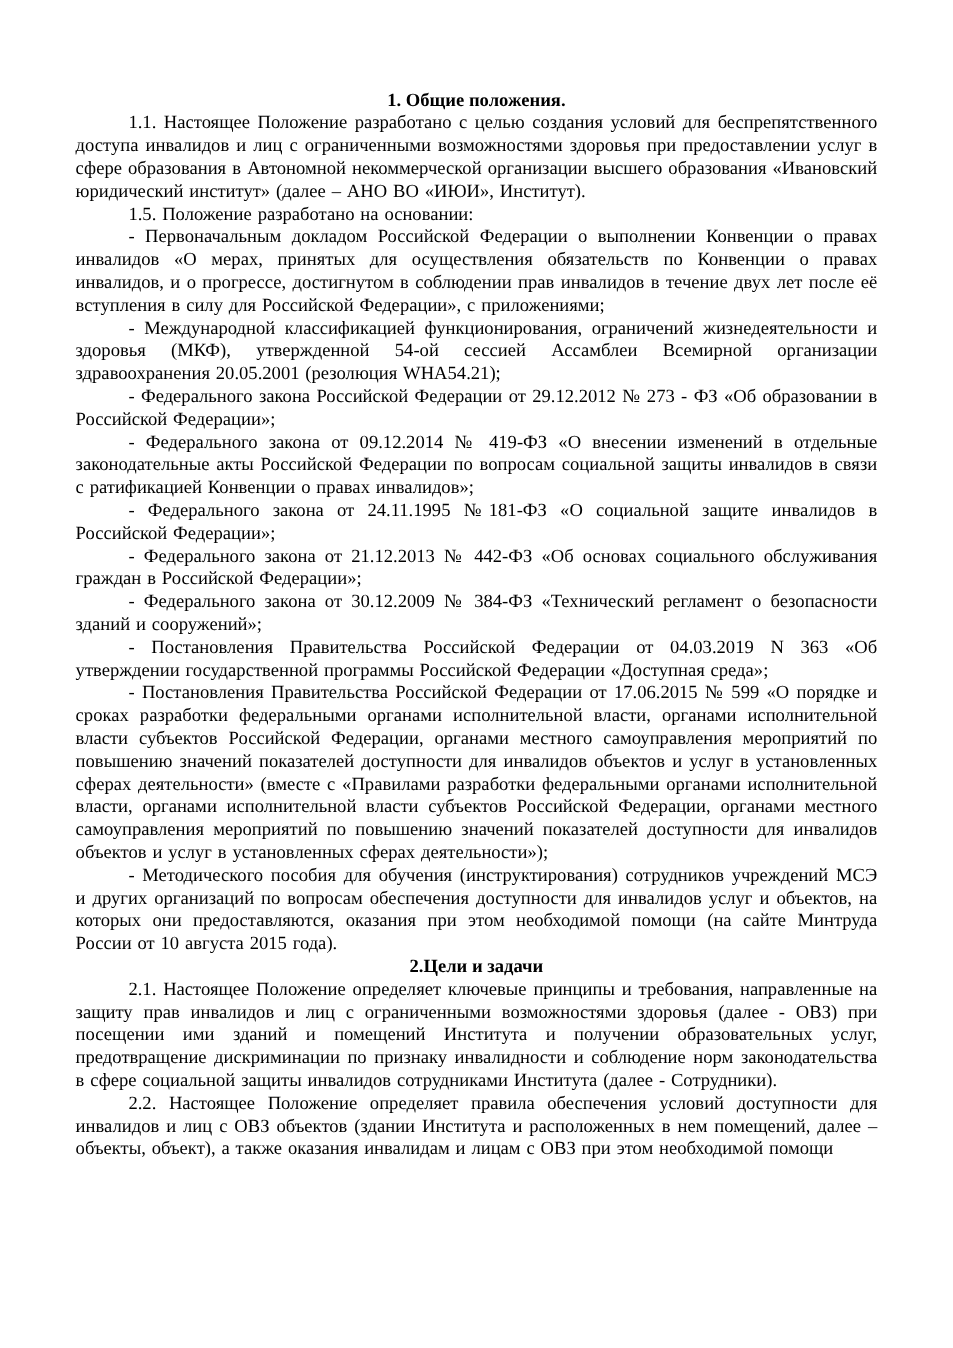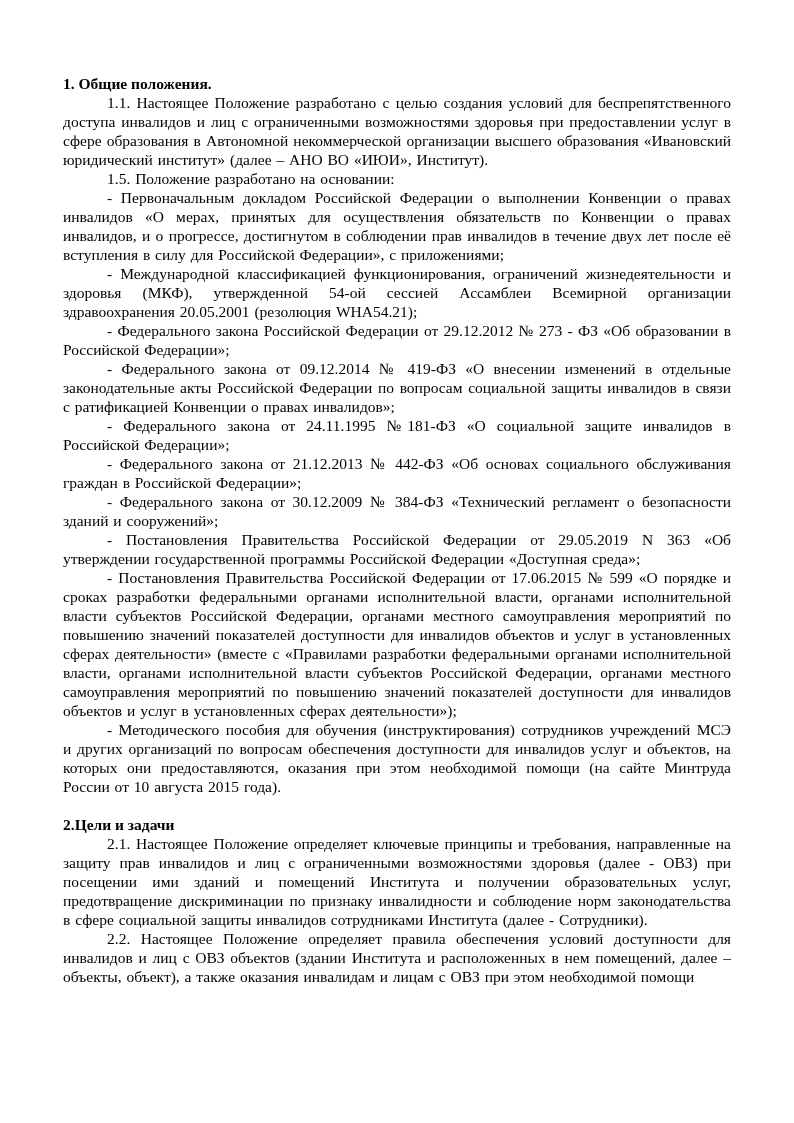--- a/index.html
+++ b/index.html
@@ -19,24 +19,23 @@
     font-size: 15.5px;
     line-height: 19px;
     color: #000000;
     overflow: hidden;
   }
   .section-heading {
     margin: 0;
     font-size: 15.5px;
     line-height: 19px;
     font-weight: bold;
-    text-align: left;
+    text-align: center;
   }
   .section-heading.gap-before {
-    margin-top: 19px;
   }
   .para {
     margin: 0;
     text-align: justify;
     text-indent: 44px;
     word-spacing: 1px;
   }
 </style>
 </head>
 <body>
@@ -47,21 +46,21 @@
 
   <p class="para">1.1. Настоящее Положение разработано с целью создания условий для беспрепятственного доступа инвалидов и лиц с ограниченными возможностями здоровья при предоставлении услуг в сфере образования в Автономной некоммерческой организации высшего образования «Ивановский юридический институт» (далее – АНО ВО «ИЮИ», Институт).</p>
   <p class="para">1.5. Положение разработано на основании:</p>
   <p class="para">- Первоначальным докладом Российской Федерации о выполнении Конвенции о правах инвалидов «О мерах, принятых для осуществления обязательств по Конвенции о правах инвалидов, и о прогрессе, достигнутом в соблюдении прав инвалидов в течение двух лет после её вступления в силу для Российской Федерации», с приложениями;</p>
   <p class="para">- Международной классификацией функционирования, ограничений жизнедеятельности и здоровья (МКФ), утвержденной 54-ой сессией Ассамблеи Всемирной организации здравоохранения 20.05.2001 (резолюция WHA54.21);</p>
   <p class="para">- Федерального закона Российской Федерации от 29.12.2012 № 273 - ФЗ «Об образовании в Российской Федерации»;</p>
   <p class="para">- Федерального закона от 09.12.2014 № 419-ФЗ «О внесении изменений в отдельные законодательные акты Российской Федерации по вопросам социальной защиты инвалидов в связи с ратификацией Конвенции о правах инвалидов»;</p>
   <p class="para">- Федерального закона от 24.11.1995 №181-ФЗ «О социальной защите инвалидов в Российской Федерации»;</p>
   <p class="para">- Федерального закона от 21.12.2013 № 442-ФЗ «Об основах социального обслуживания граждан в Российской Федерации»;</p>
   <p class="para">- Федерального закона от 30.12.2009 № 384-ФЗ «Технический регламент о безопасности зданий и сооружений»;</p>
-  <p class="para">- Постановления Правительства Российской Федерации от 29.05.2019 N 363 «Об утверждении государственной программы Российской Федерации «Доступная среда»;</p>
+  <p class="para">- Постановления Правительства Российской Федерации от 04.03.2019 N 363 «Об утверждении государственной программы Российской Федерации «Доступная среда»;</p>
   <p class="para">- Постановления Правительства Российской Федерации от 17.06.2015 № 599 «О порядке и сроках разработки федеральными органами исполнительной власти, органами исполнительной власти субъектов Российской Федерации, органами местного самоуправления мероприятий по повышению значений показателей доступности для инвалидов объектов и услуг в установленных сферах деятельности» (вместе с «Правилами разработки федеральными органами исполнительной власти, органами исполнительной власти субъектов Российской Федерации, органами местного самоуправления мероприятий по повышению значений показателей доступности для инвалидов объектов и услуг в установленных сферах деятельности»);</p>
   <p class="para">- Методического пособия для обучения (инструктирования) сотрудников учреждений МСЭ и других организаций по вопросам обеспечения доступности для инвалидов услуг и объектов, на которых они предоставляются, оказания при этом необходимой помощи (на сайте Минтруда России от 10 августа 2015 года).</p>
 
   <h1 class="section-heading gap-before">2.Цели и задачи</h1>
 
   <p class="para">2.1. Настоящее Положение определяет ключевые принципы и требования, направленные на защиту прав инвалидов и лиц с ограниченными возможностями здоровья (далее - ОВЗ) при посещении ими зданий и помещений Института и получении образовательных услуг, предотвращение дискриминации по признаку инвалидности и соблюдение норм законодательства в сфере социальной защиты инвалидов сотрудниками Института (далее - Сотрудники).</p>
   <p class="para">2.2. Настоящее Положение определяет правила обеспечения условий доступности для инвалидов и лиц с ОВЗ объектов (здании Института и расположенных в нем помещений, далее – объекты, объект), а также оказания инвалидам и лицам с ОВЗ при этом необходимой помощи</p>
 
 </div>
 

